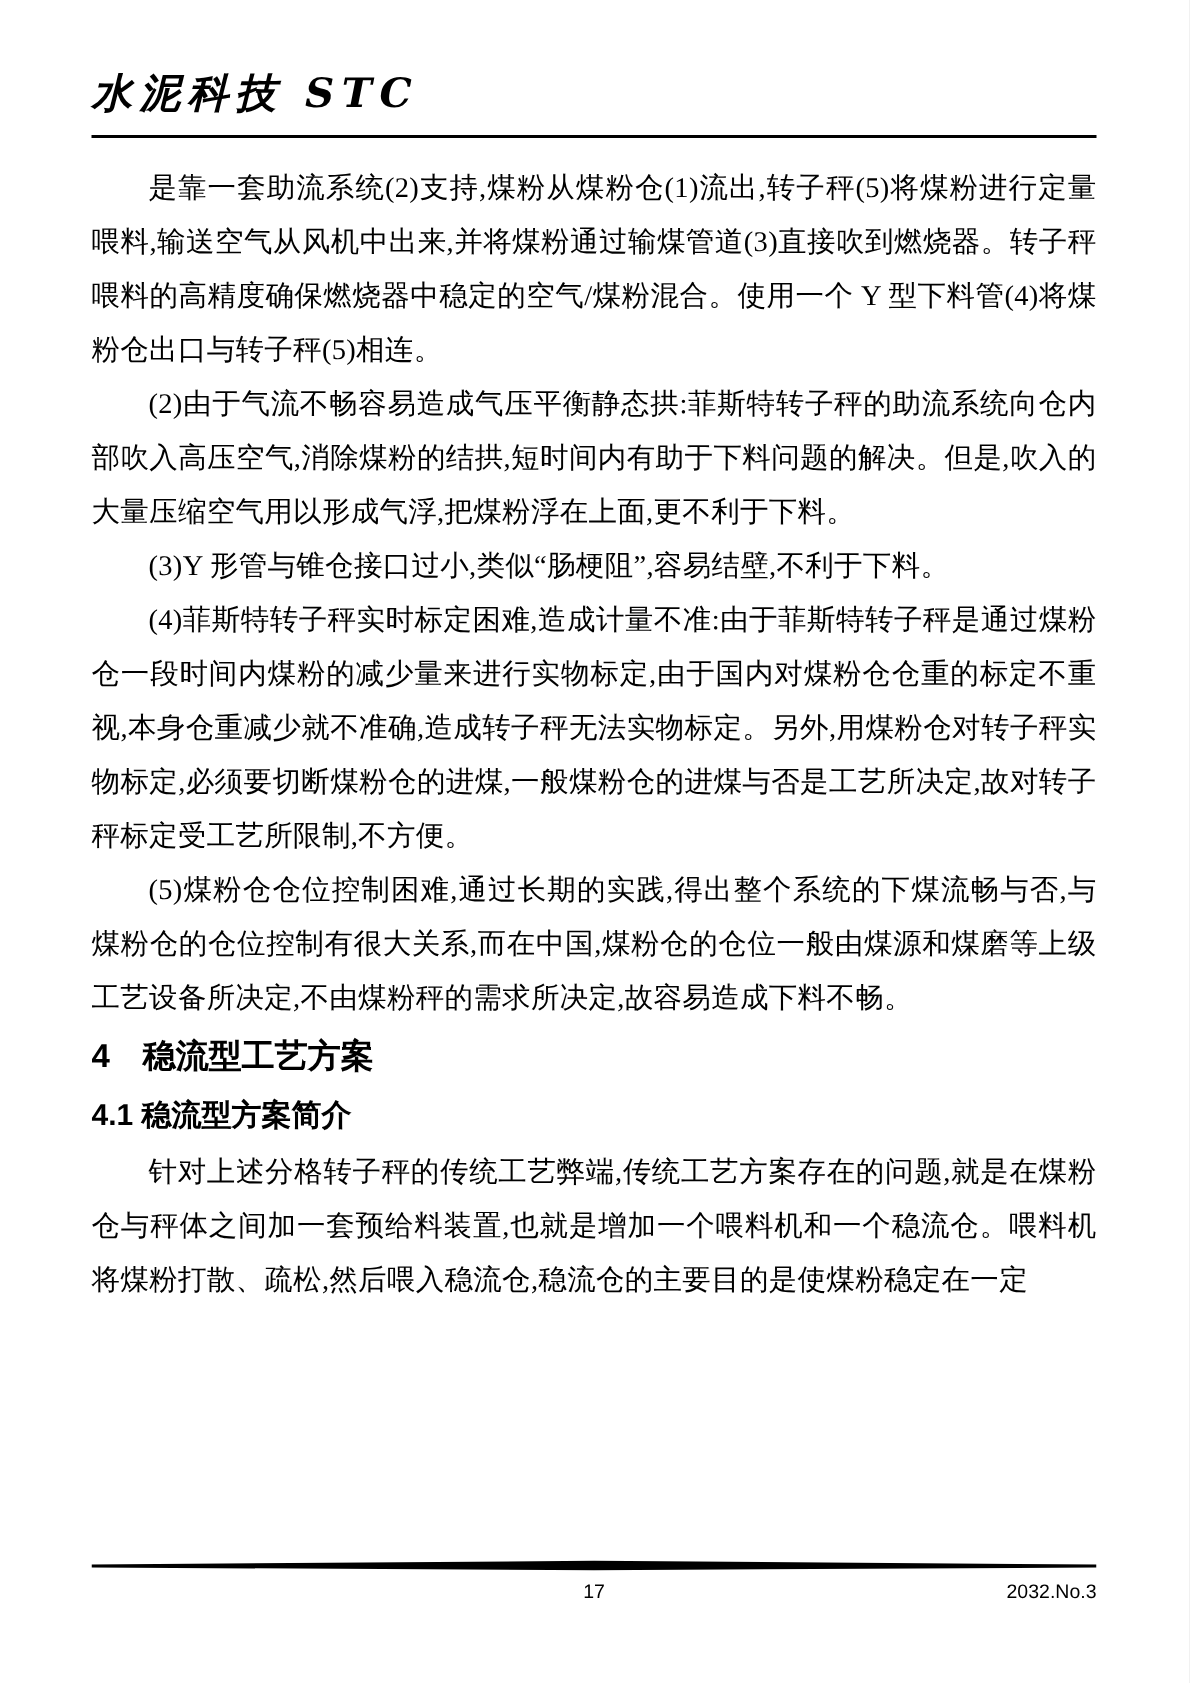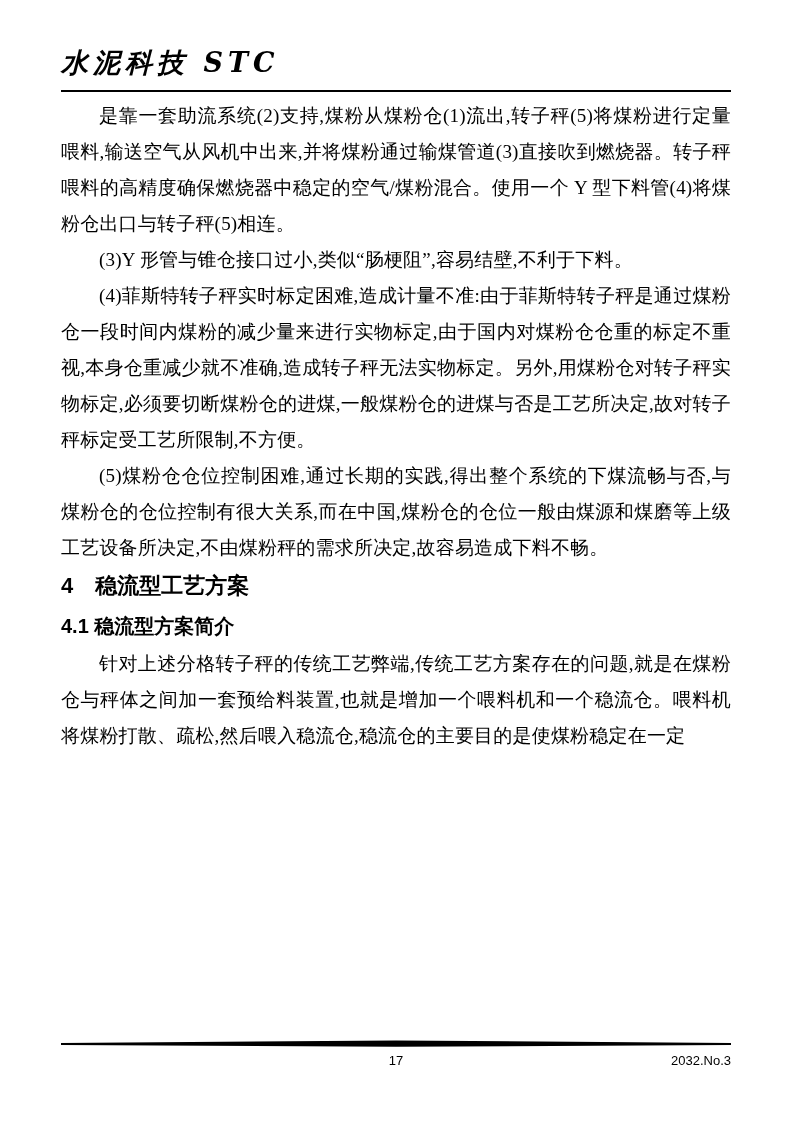--- a/index.html
+++ b/index.html
@@ -9,21 +9,21 @@
     width: 793px; height: 1122px; background: #ffffff; color: #000;
     position: relative; padding: 46px 62px 0 61px; overflow: hidden;
   }
   .doc-header { text-align: left; }
   .journal-title {
     font-family: "DejaVu Serif", "Liberation Serif", serif;
     font-style: italic; font-weight: 700; font-size: 27px; line-height: 34px;
     letter-spacing: 5px; white-space: pre-wrap;
   }
   .header-rule { height: 2px; background: #000; margin-top: 10px; }
-  .doc-body { margin-top: 6px; }
+  .doc-body { margin-top: 16px; }
   .para {
     font-size: 19px; line-height: 36px; text-align: justify;
     text-indent: 2em; letter-spacing: 0.2px;
     font-family: "Liberation Serif", "DejaVu Serif", serif;
   }
   .h1 {
     font-family: "Liberation Sans", "DejaVu Sans", sans-serif;
     font-weight: 700; font-size: 22px; line-height: 40px; white-space: pre-wrap;
   }
   .h2 {
@@ -44,20 +44,21 @@
 
 <div class="page">
 
   <div class="doc-header">
     <div class="journal-title">水泥科技 STC</div>
     <div class="header-rule"></div>
   </div>
 
   <div class="doc-body">
       <div class="para">是靠一套助流系统(2)支持,煤粉从煤粉仓(1)流出,转子秤(5)将煤粉进行定量喂料,输送空气从风机中出来,并将煤粉通过输煤管道(3)直接吹到燃烧器。转子秤喂料的高精度确保燃烧器中稳定的空气/煤粉混合。使用一个 Y 型下料管(4)将煤粉仓出口与转子秤(5)相连。</div>
+      <div class="para">(2)由于气流不畅容易造成气压平衡静态拱:菲斯特转子秤的助流系统向仓内部吹入高压空气,消除煤粉的结拱,短时间内有助于下料问题的解决。但是,吹入的大量压缩空气用以形成气浮,把煤粉浮在上面,更不利于下料。</div>
       <div class="para">(3)Y 形管与锥仓接口过小,类似“肠梗阻”,容易结壁,不利于下料。</div>
       <div class="para">(4)菲斯特转子秤实时标定困难,造成计量不准:由于菲斯特转子秤是通过煤粉仓一段时间内煤粉的减少量来进行实物标定,由于国内对煤粉仓仓重的标定不重视,本身仓重减少就不准确,造成转子秤无法实物标定。另外,用煤粉仓对转子秤实物标定,必须要切断煤粉仓的进煤,一般煤粉仓的进煤与否是工艺所决定,故对转子秤标定受工艺所限制,不方便。</div>
       <div class="para">(5)煤粉仓仓位控制困难,通过长期的实践,得出整个系统的下煤流畅与否,与煤粉仓的仓位控制有很大关系,而在中国,煤粉仓的仓位一般由煤源和煤磨等上级工艺设备所决定,不由煤粉秤的需求所决定,故容易造成下料不畅。</div>
       <div class="h1">4　稳流型工艺方案</div>
       <div class="h2">4.1 稳流型方案简介</div>
       <div class="para">针对上述分格转子秤的传统工艺弊端,传统工艺方案存在的问题,就是在煤粉仓与秤体之间加一套预给料装置,也就是增加一个喂料机和一个稳流仓。喂料机将煤粉打散、疏松,然后喂入稳流仓,稳流仓的主要目的是使煤粉稳定在一定</div>
     </div>
 
   <div class="footer-rule-wrap">
     <svg viewBox="0 0 672 8" preserveAspectRatio="none" aria-hidden="true">

